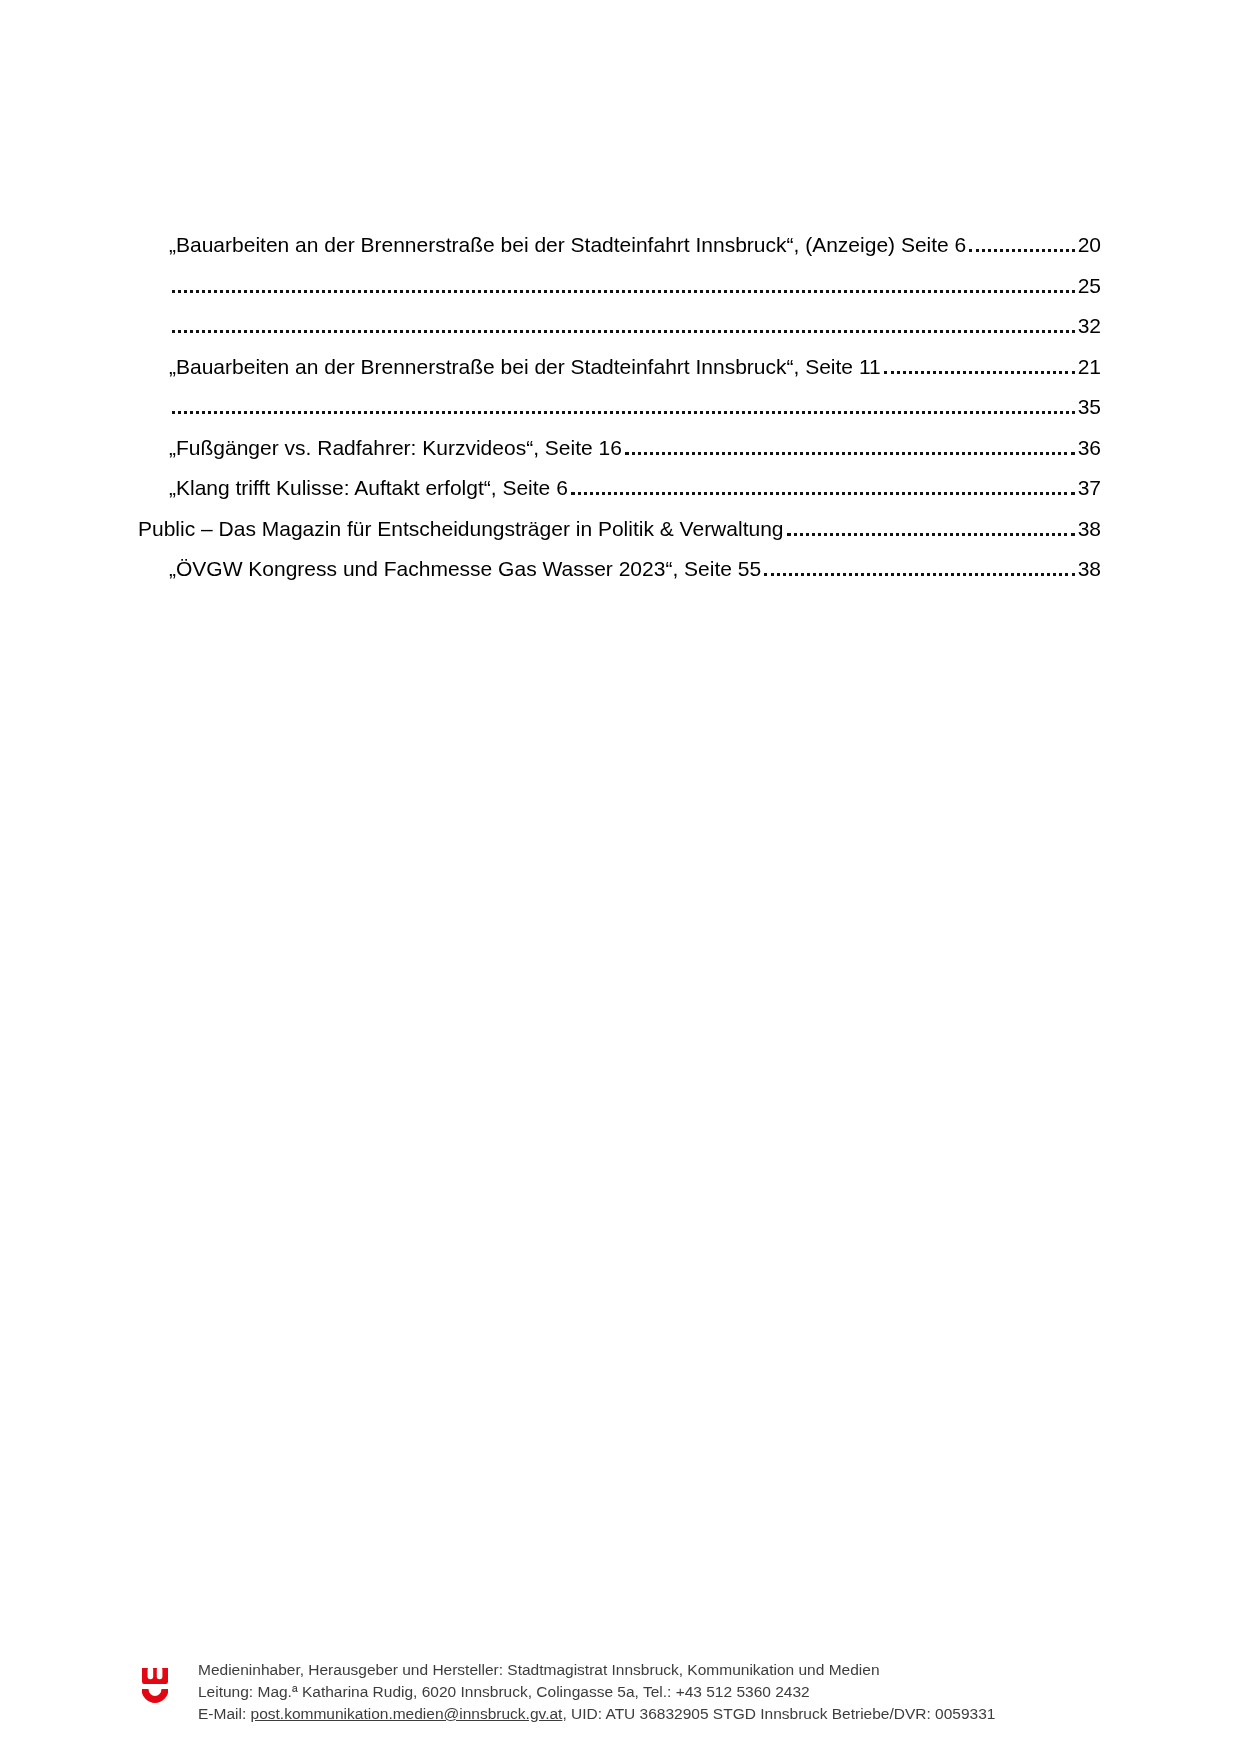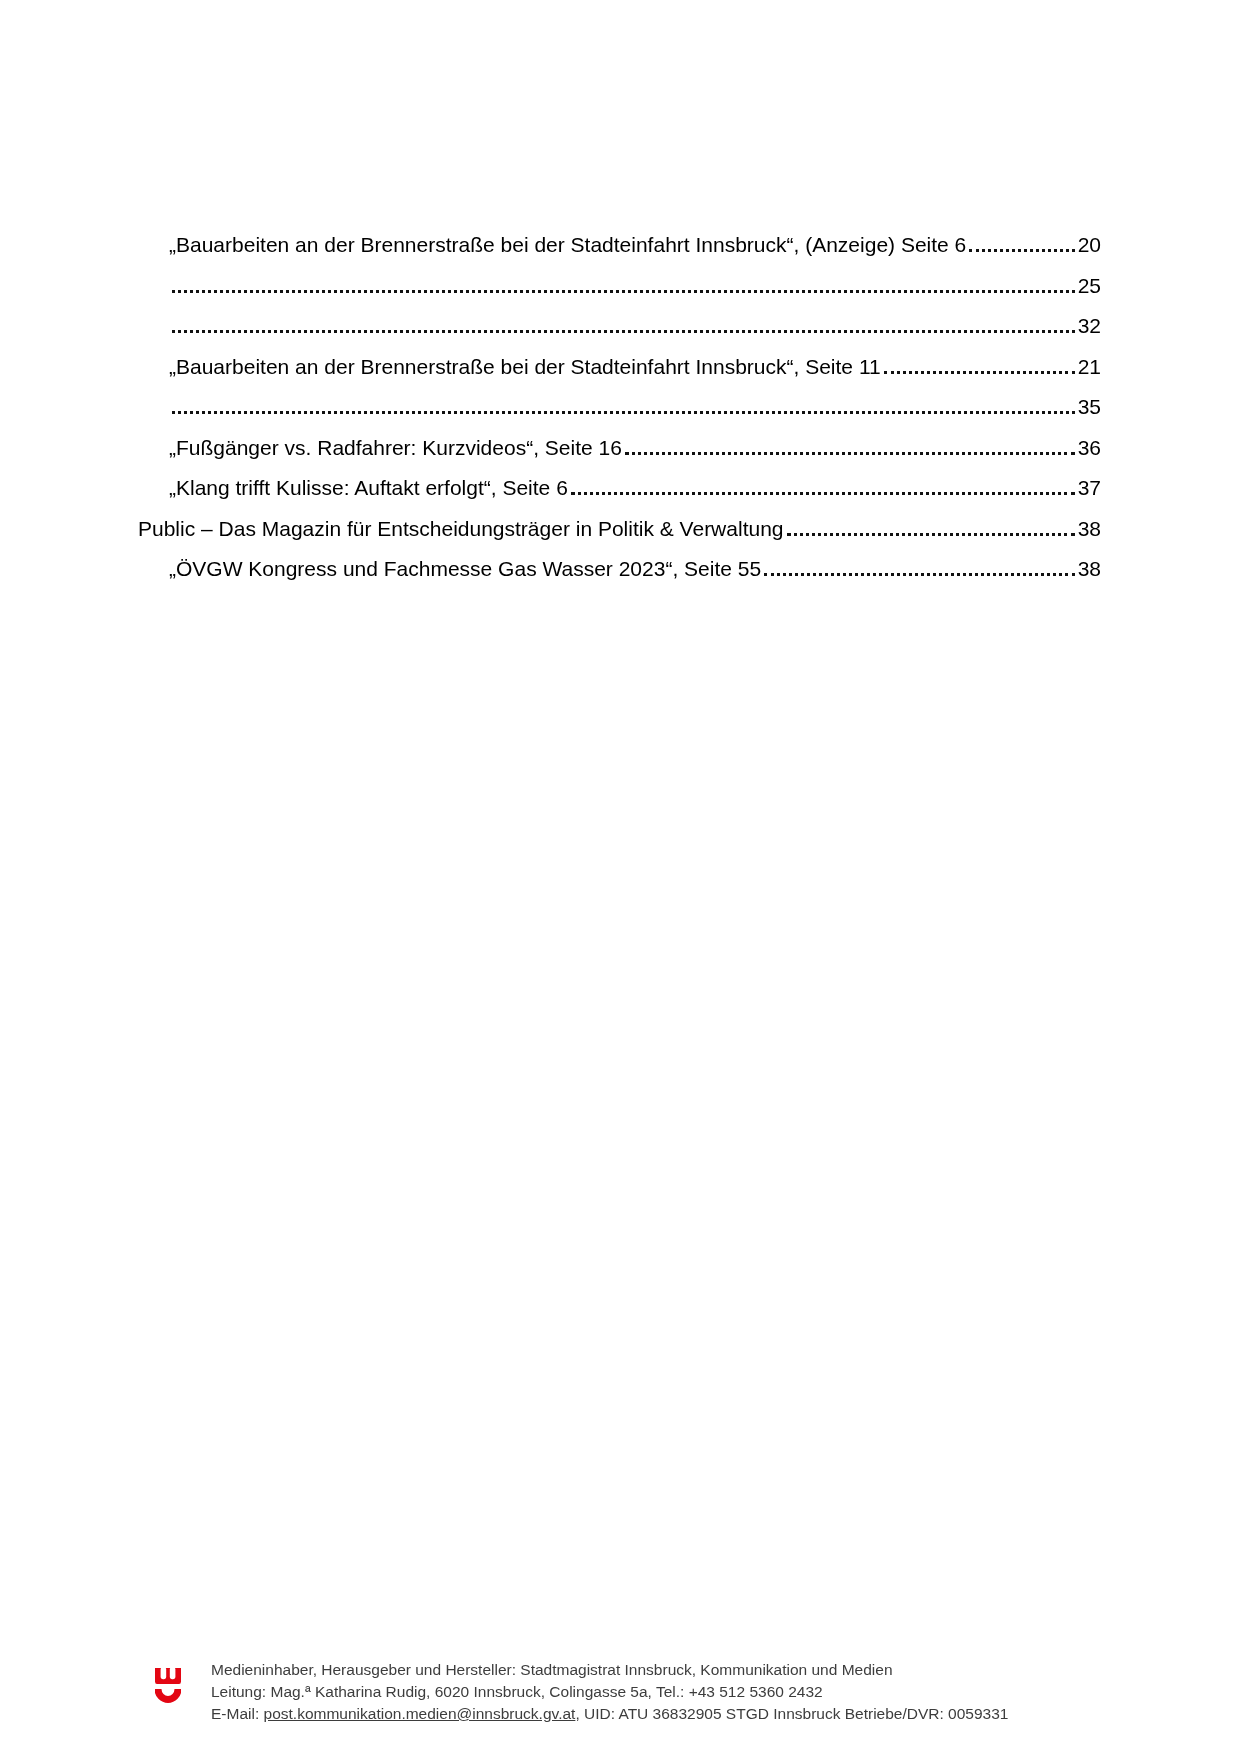--- a/index.html
+++ b/index.html
@@ -38,21 +38,21 @@
     margin: 0 3px;
     height: 3px;
     overflow: hidden;
   }
   .toc-page {
     flex: 0 0 auto;
     white-space: nowrap;
   }
   .footer {
     position: absolute;
-    left: 155px;
+    left: 142px;
     top: 1659px;
     display: flex;
     align-items: flex-start;
   }
   .footer-logo {
     flex: 0 0 auto;
     margin-top: 9px;
     width: 26px;
     height: 38px;
   }

